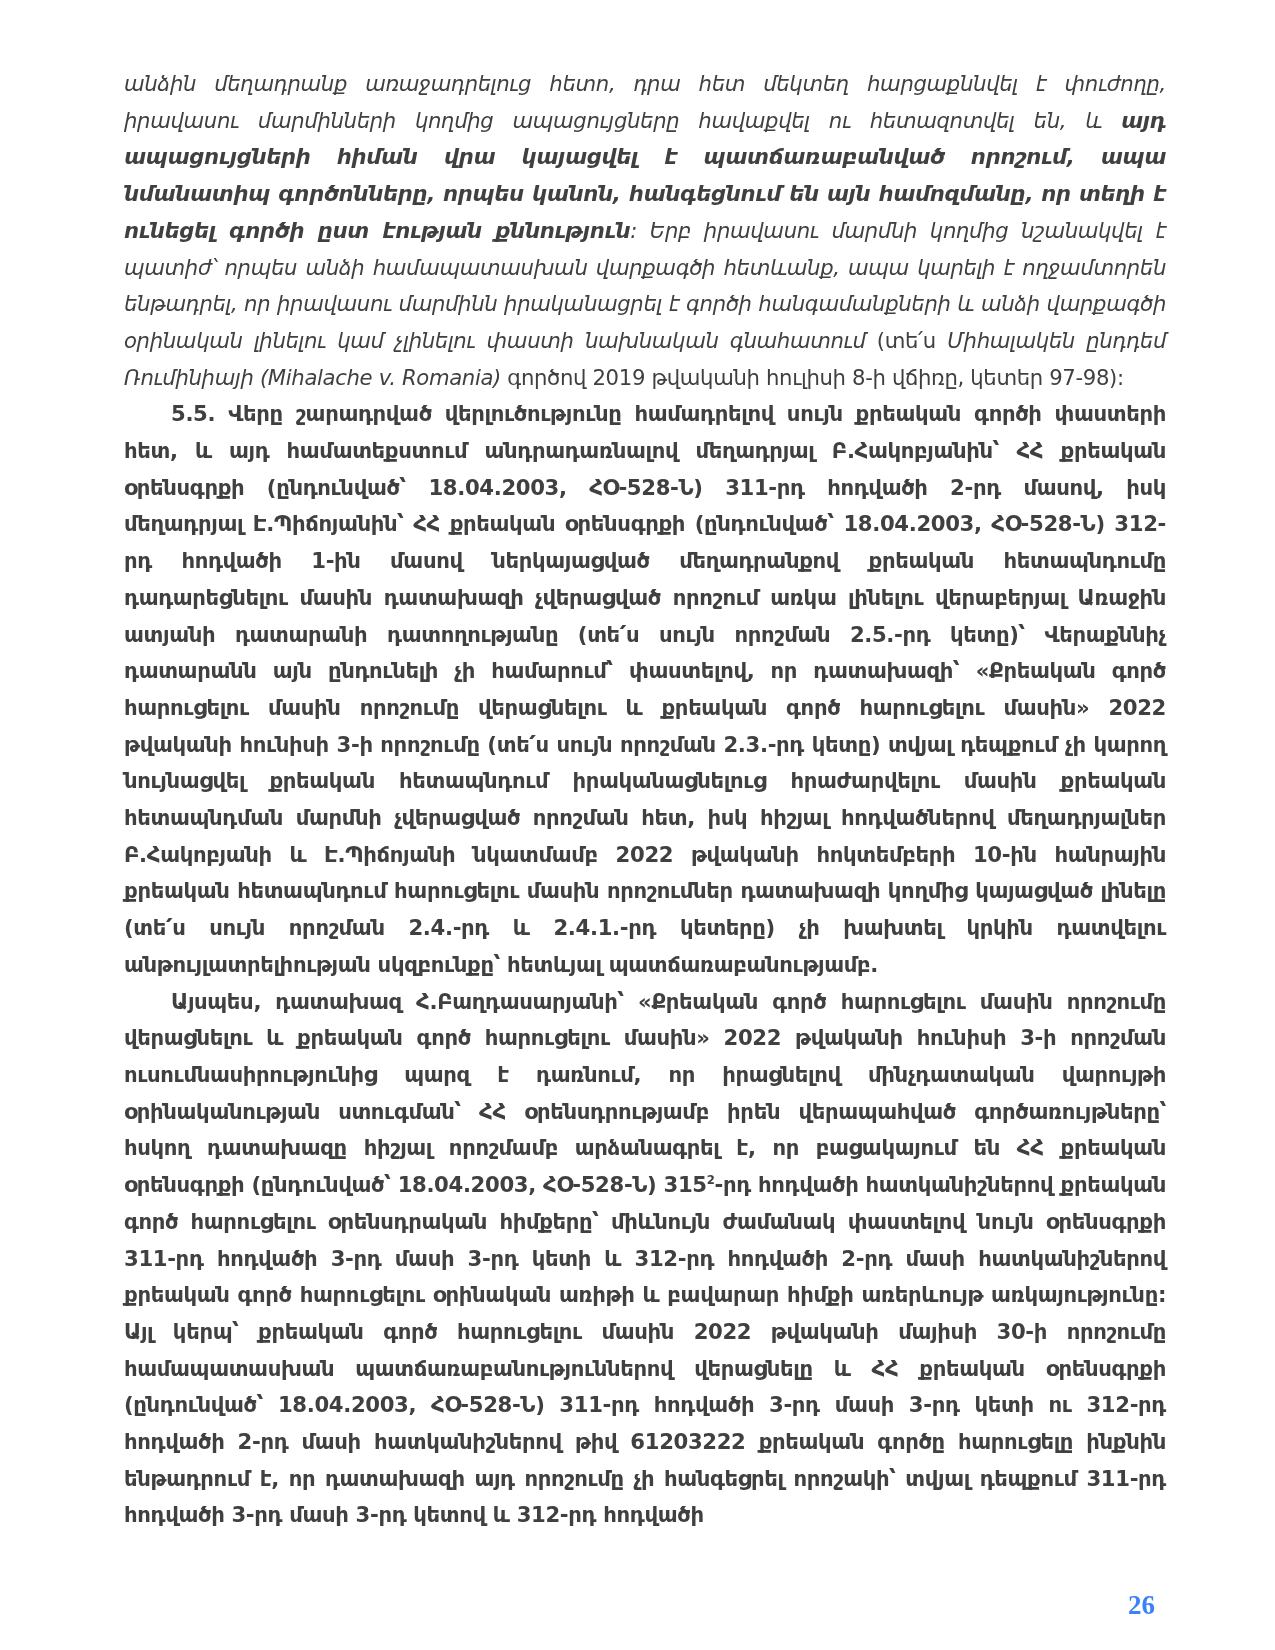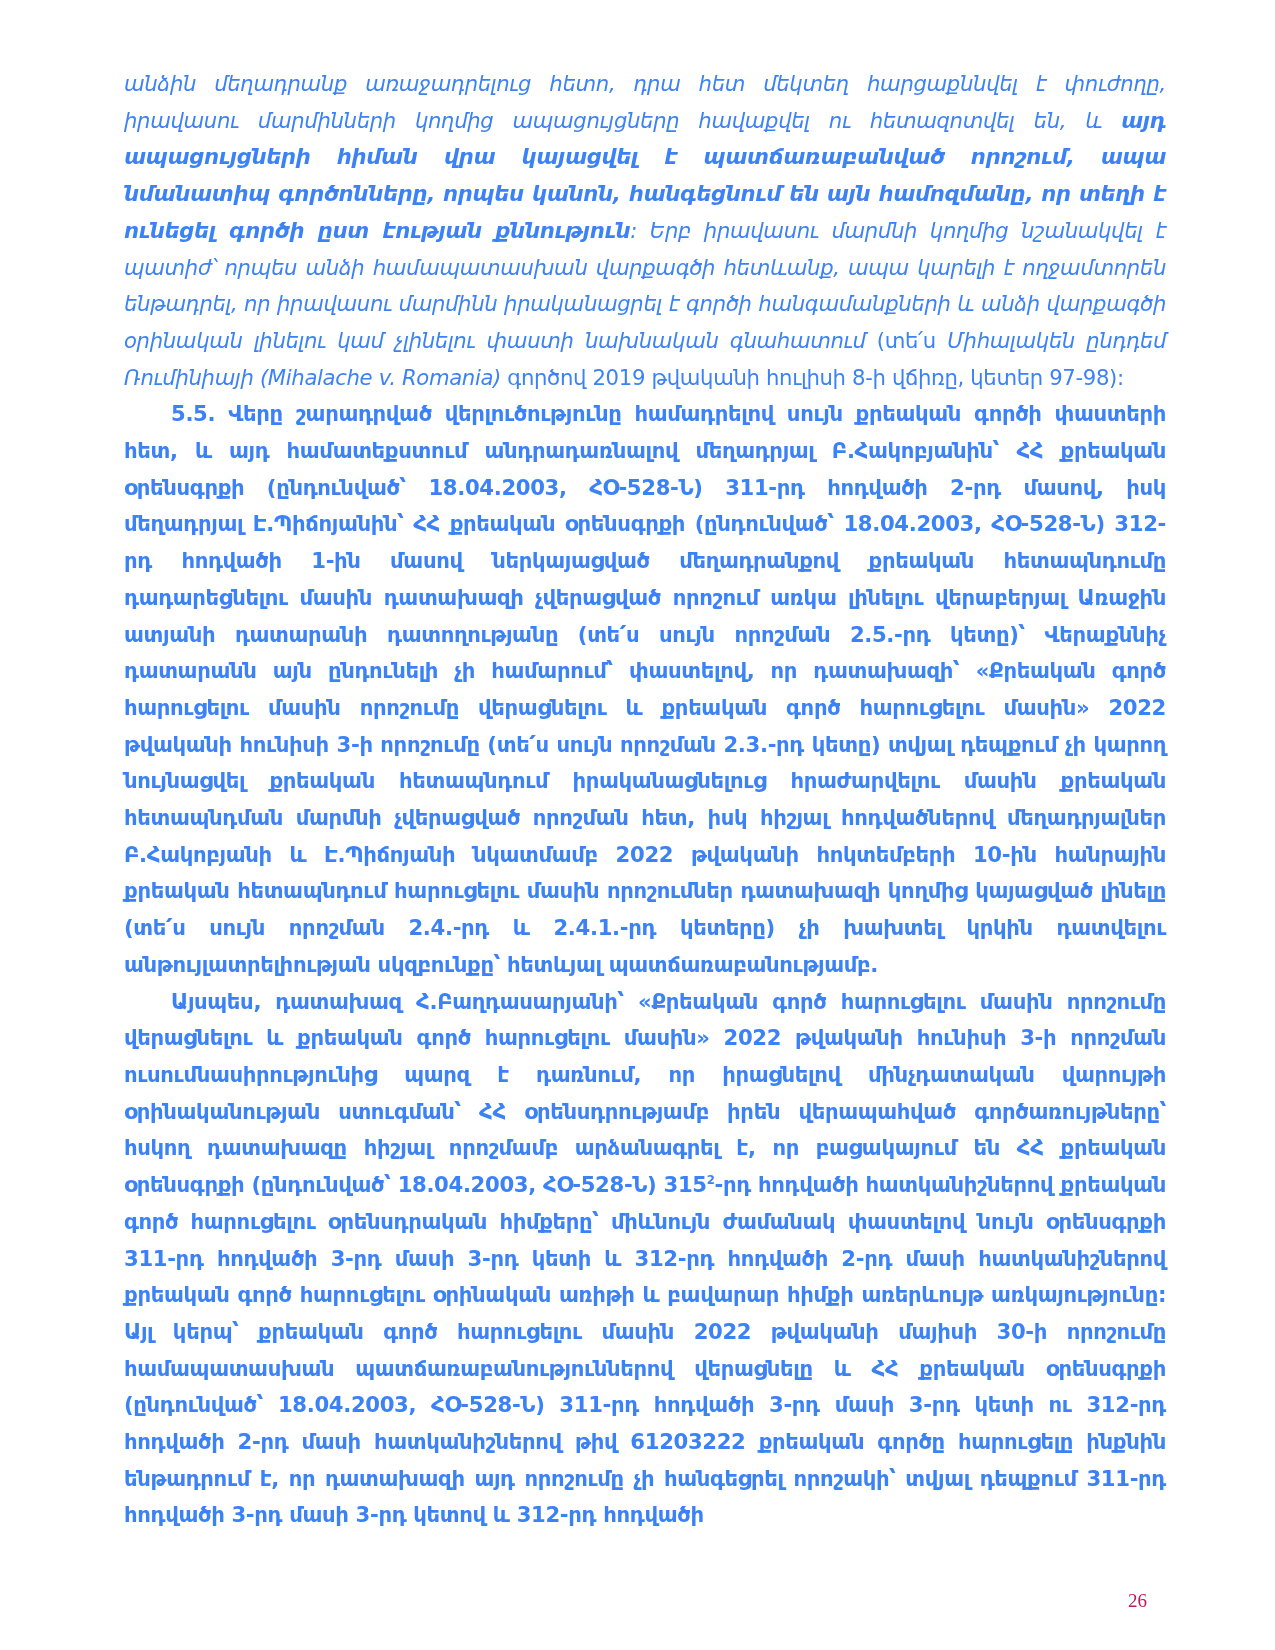--- a/index.html
+++ b/index.html
@@ -3,32 +3,32 @@
 <meta charset="utf-8">
 <style>
   html, body { margin: 0; padding: 0; background: #ffffff; }
   body { width: 1275px; height: 1650px; position: relative; overflow: hidden; }
   .page {
     position: absolute; left: 0; top: 0; width: 1275px; height: 1650px; background: #ffffff;
   }
   .text-block {
     position: absolute; left: 124px; top: 66px; width: 1042px;
     font-family: "DejaVu Sans", "Liberation Sans", sans-serif;
-    font-size: 21.2px; line-height: 36.7px; color: #3b82f6;
+    font-size: 21.2px; line-height: 36.7px; color: #404040;
     text-align: justify; letter-spacing: -0.35px; word-spacing: 0px;
   }
   .text-block p { margin: 0; }
   .indent { text-indent: 47px; font-weight: bold; }
   .it { font-style: italic; }
   .bi { font-style: italic; font-weight: bold; }
   sup { font-size: 0.55em; line-height: 0; vertical-align: super; }
   .page-number {
     position: absolute; left: 1128px; top: 1590px;
     font-family: "Liberation Serif", "DejaVu Serif", serif;
-    font-size: 19px; color: #be185d;
+    font-size: 27px; color: #3b82f6; font-weight: bold;
   }
 </style>
 </head>
 <body>
 
 <div class="page">
   <div class="text-block">
 
     <p class="it"><span>անձին մեղադրանք առաջադրելուց հետո, դրա հետ մեկտեղ հարցաքննվել է փուժողը, իրավասու մարմինների կողմից ապացույցները հավաքվել ու հետազոտվել են, և </span><span class="bi">այդ ապացույցների հիման վրա կայացվել է պատճառաբանված որոշում, ապա նմանատիպ գործոնները, որպես կանոն, հանգեցնում են այն համոզմանը, որ տեղի է ունեցել գործի ըստ էության քննություն</span><span>: Երբ իրավասու մարմնի կողմից նշանակվել է պատիժ՝ որպես անձի համապատասխան վարքագծի հետևանք, ապա կարելի է ողջամտորեն ենթադրել, որ իրավասու մարմինն իրականացրել է գործի հանգամանքների և անձի վարքագծի օրինական լինելու կամ չլինելու փաստի նախնական գնահատում</span><span style="font-style:normal"> (տե՛ս </span><span>Միհալակեն ընդդեմ Ռումինիայի (Mihalache v. Romania)</span><span style="font-style:normal"> գործով 2019 թվականի հուլիսի 8-ի վճիռը, կետեր 97-98):</span></p>
 

